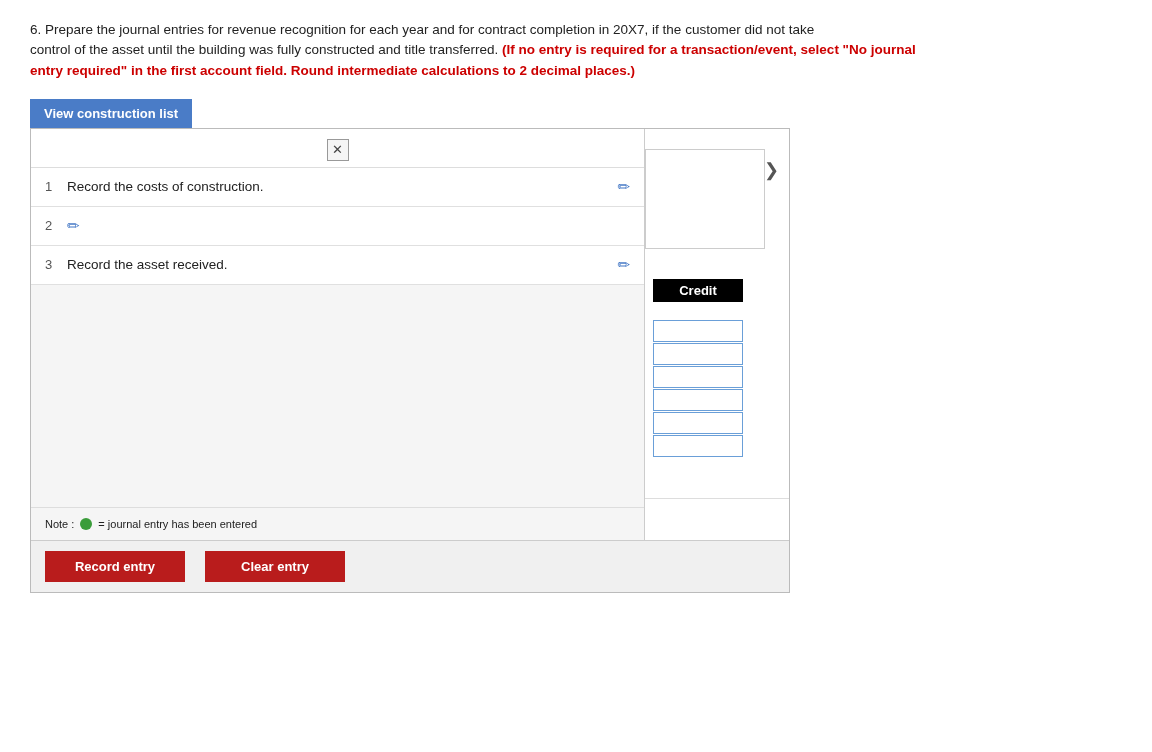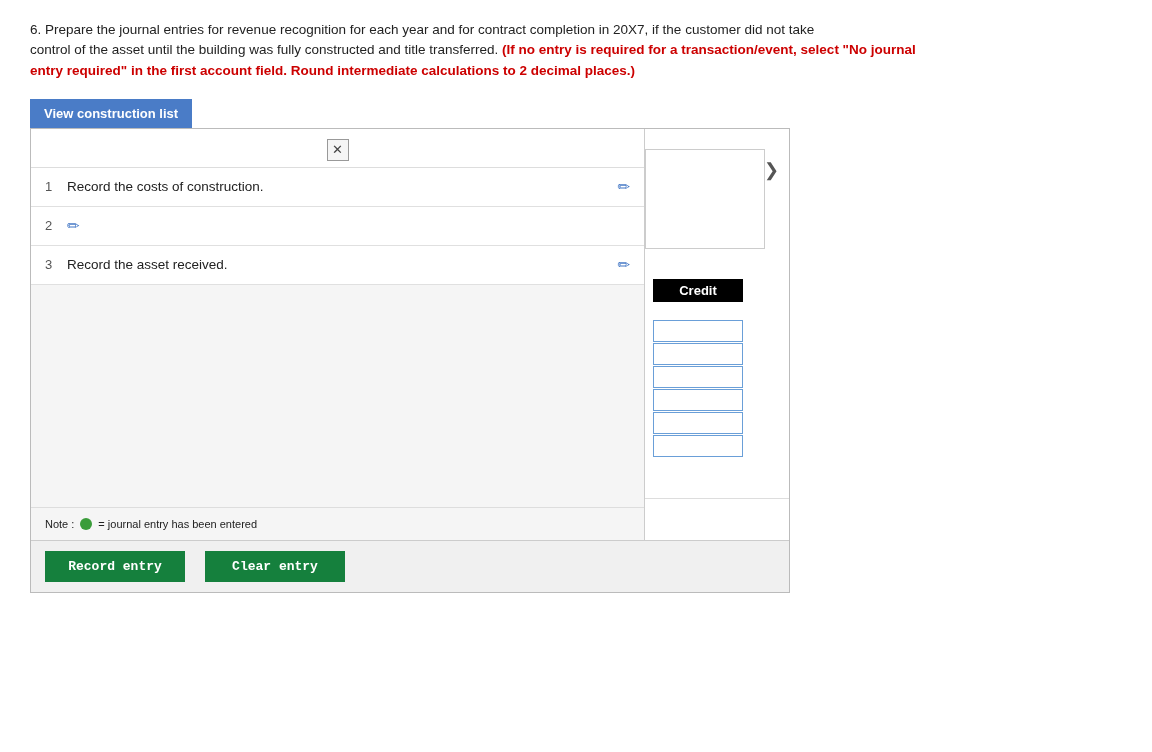--- a/index.html
+++ b/index.html
@@ -132,29 +132,28 @@
       border-top: 1px solid #ddd;
     }
     .green-dot {
       width: 12px;
       height: 12px;
       border-radius: 50%;
       background: #3a9c3a;
       display: inline-block;
     }
     .action-btn {
-      background: #15803d;
+      background: #b91c1c;
       color: #fff;
       border: none;
       padding: 8px 22px;
       font-size: 13px;
       font-weight: bold;
       cursor: pointer;
       min-width: 140px;
-      font-family: Liberation Mono, monospace;
     }
     .spacer { flex: 1; }
     .full-width-bottom {
       display: flex;
       align-items: center;
       padding: 10px 14px;
       gap: 20px;
       background: #f0f0f0;
       border-top: 1px solid #ccc;
     }

